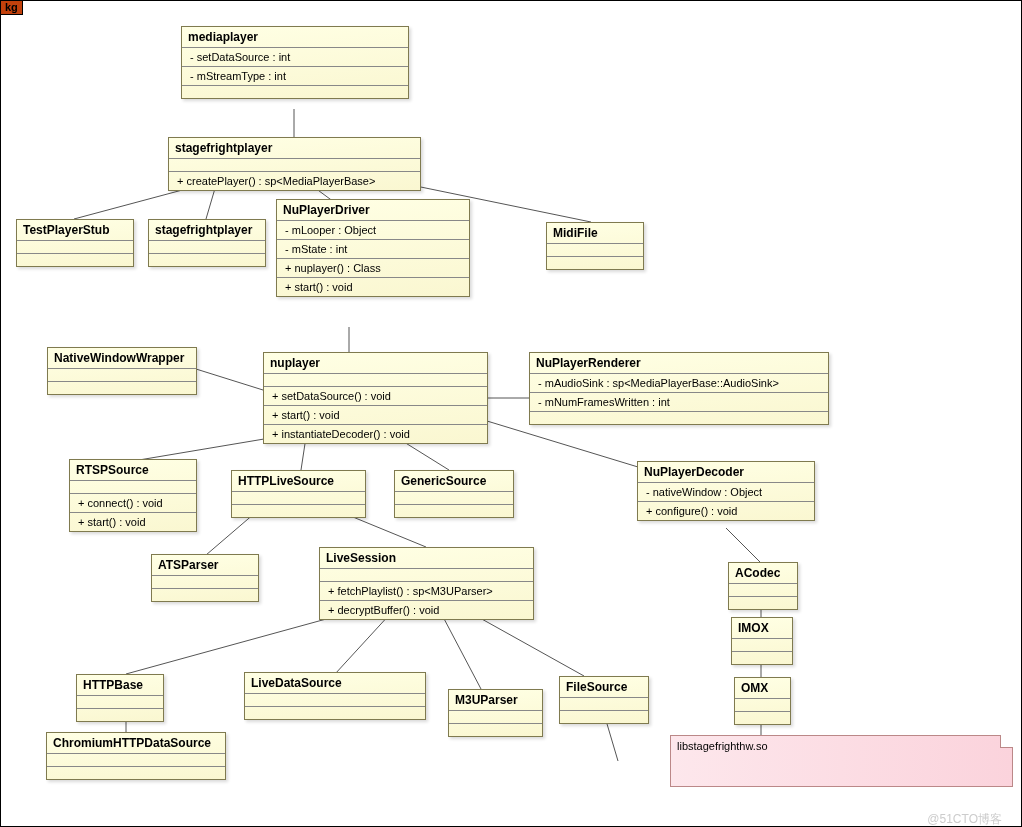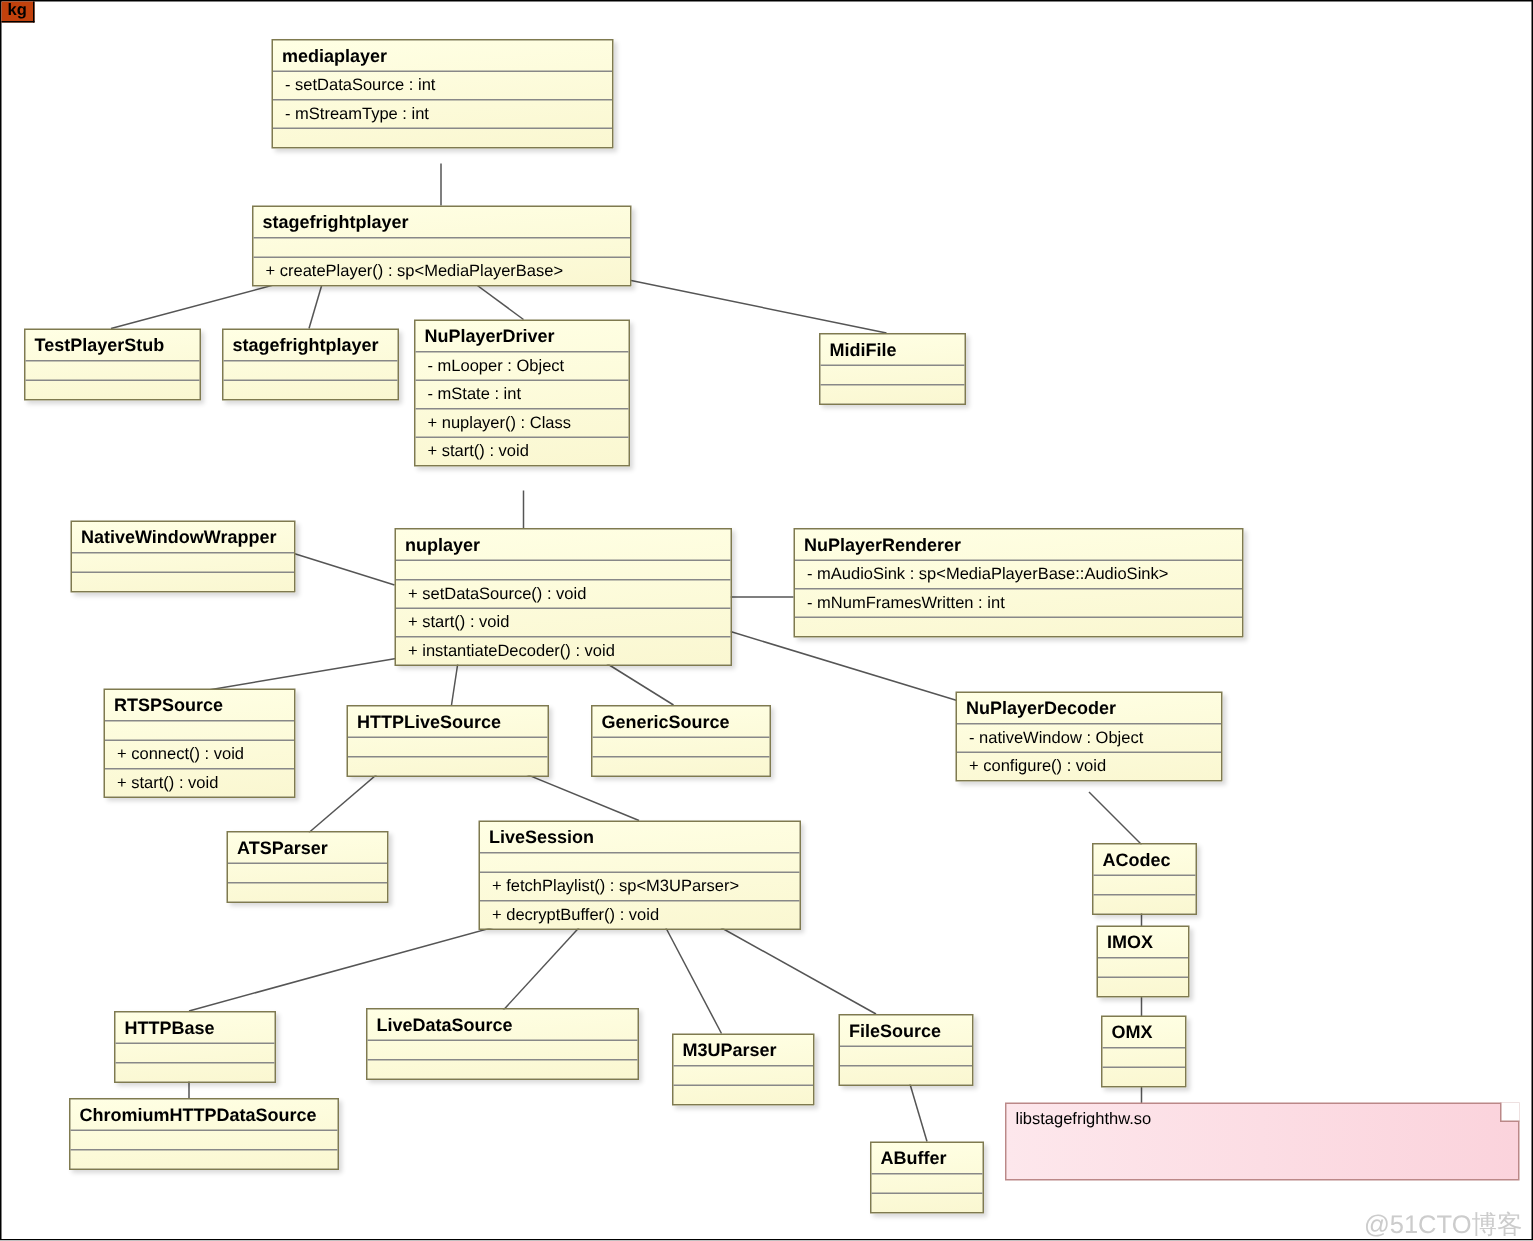--- a/index.html
+++ b/index.html
@@ -7,21 +7,21 @@
   .kg{position:absolute;left:0;top:0;border:1px solid #000;border-top:0;border-left:0;padding:0 4px 1px;font-size:11px;font-weight:bold;background:#c2410c}
   .cls{position:absolute;background:linear-gradient(175deg,#ffffe4 0%,#faf7d1 100%);border:1px solid #7f7a4f;box-shadow:2px 2px 3px rgba(0,0,0,.15);box-sizing:border-box}
   .hdr{font-weight:bold;font-size:12px;padding:3px 6px;border-bottom:1px solid #888}
   .sec{font-size:11px;padding:3px 8px;border-bottom:1px solid #888;white-space:nowrap}
   .sec:last-child{border-bottom:none}
   .tiny{min-height:6px}
   .note{position:absolute;background:linear-gradient(90deg,#fde7ec 0%,#fbd3dc 100%);border:1px solid #b88;font-size:11px;padding:4px 6px;box-sizing:border-box}
   .dogear{position:absolute;right:-1px;top:-1px;width:12px;height:12px;background:#fff;border-left:1px solid #b88;border-bottom:1px solid #b88}
   svg.lines{position:absolute;left:0;top:0;width:1022px;height:827px;pointer-events:none}
   svg.lines line{stroke:#555;stroke-width:1}
-  .wm{position:absolute;right:6px;bottom:-2px;font-size:17px;color:#ccc}
+  .wm{position:absolute;right:19px;bottom:-2px;font-size:12px;color:#ccc}
 </style>
 </head>
 <body>
 
 <div class="canvas">
   <div class="kg">kg</div>
 
   <svg class="lines">
     <line x1="293" y1="108" x2="293" y2="136"></line>
     <line x1="200" y1="184" x2="73" y2="218"></line>
@@ -67,21 +67,21 @@
     <div class="sec tiny"></div>
       <div class="sec tiny"></div>
   </div>
 
   <div class="cls" style="left:147px;top:218px;width:118px">
     <div class="hdr">stagefrightplayer</div>
     <div class="sec tiny"></div>
       <div class="sec tiny"></div>
   </div>
 
-  <div class="cls" style="left:275px;top:212px;width:144px">
+  <div class="cls" style="left:275px;top:198px;width:194px">
     <div class="hdr">NuPlayerDriver</div>
     <div class="sec">- mLooper : Object</div>
     <div class="sec">- mState : int</div>
     <div class="sec">+ nuplayer() : Class</div>
     <div class="sec">+ start() : void</div>
   </div>
 
   <div class="cls" style="left:545px;top:221px;width:98px">
     <div class="hdr">MidiFile</div>
     <div class="sec tiny"></div>
@@ -152,21 +152,21 @@
     <div class="sec tiny"></div>
       <div class="sec tiny"></div>
   </div>
 
   <div class="cls" style="left:730px;top:616px;width:62px">
     <div class="hdr">IMOX</div>
     <div class="sec tiny"></div>
       <div class="sec tiny"></div>
   </div>
 
-  <div class="cls" style="left:75px;top:673px;width:108px">
+  <div class="cls" style="left:75px;top:673px;width:88px">
     <div class="hdr">HTTPBase</div>
     <div class="sec tiny"></div>
       <div class="sec tiny"></div>
   </div>
 
   <div class="cls" style="left:243px;top:671px;width:182px">
     <div class="hdr">LiveDataSource</div>
     <div class="sec tiny"></div>
       <div class="sec tiny"></div>
   </div>
@@ -188,25 +188,20 @@
     <div class="sec tiny"></div>
       <div class="sec tiny"></div>
   </div>
 
   <div class="cls" style="left:45px;top:731px;width:180px">
     <div class="hdr">ChromiumHTTPDataSource</div>
     <div class="sec tiny"></div>
       <div class="sec tiny"></div>
   </div>
 
-  <div class="cls" style="left:579px;top:760px;width:76px">
-    <div class="hdr">ABuffer</div>
-    <div class="sec tiny"></div>
-      <div class="sec tiny"></div>
-  </div>
 
   <div class="note" style="left:669px;top:734px;width:343px;height:52px">
     <span>libstagefrighthw.so</span>
     <div class="dogear"></div>
   </div>
 
   <div class="wm">@51CTO博客</div>
 </div>
 
 </body></html>

